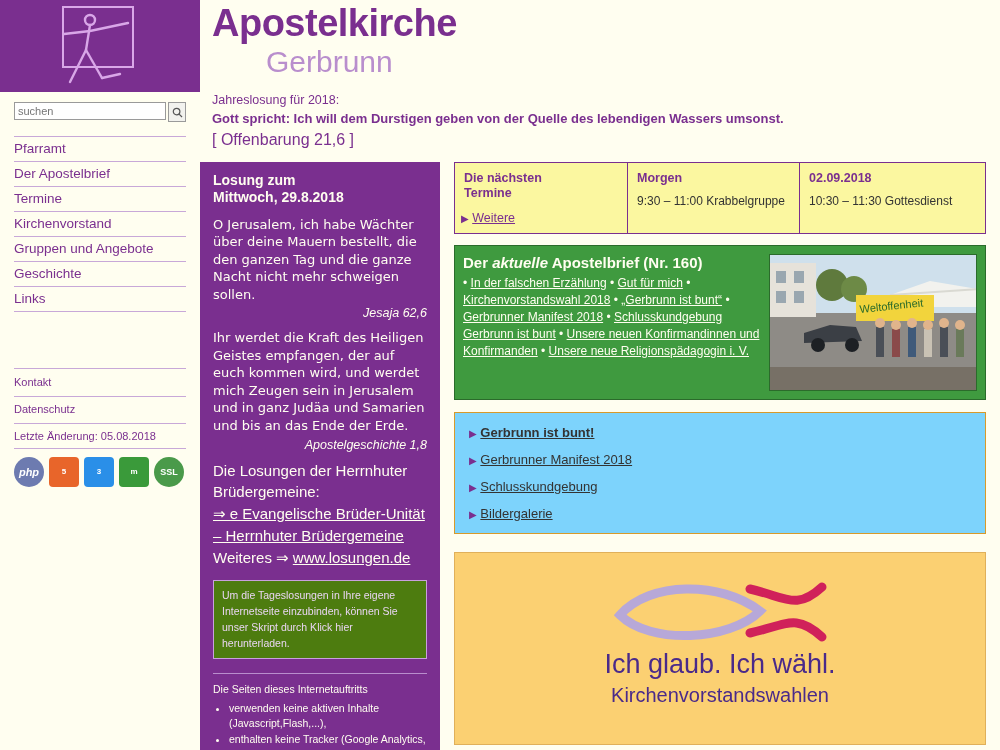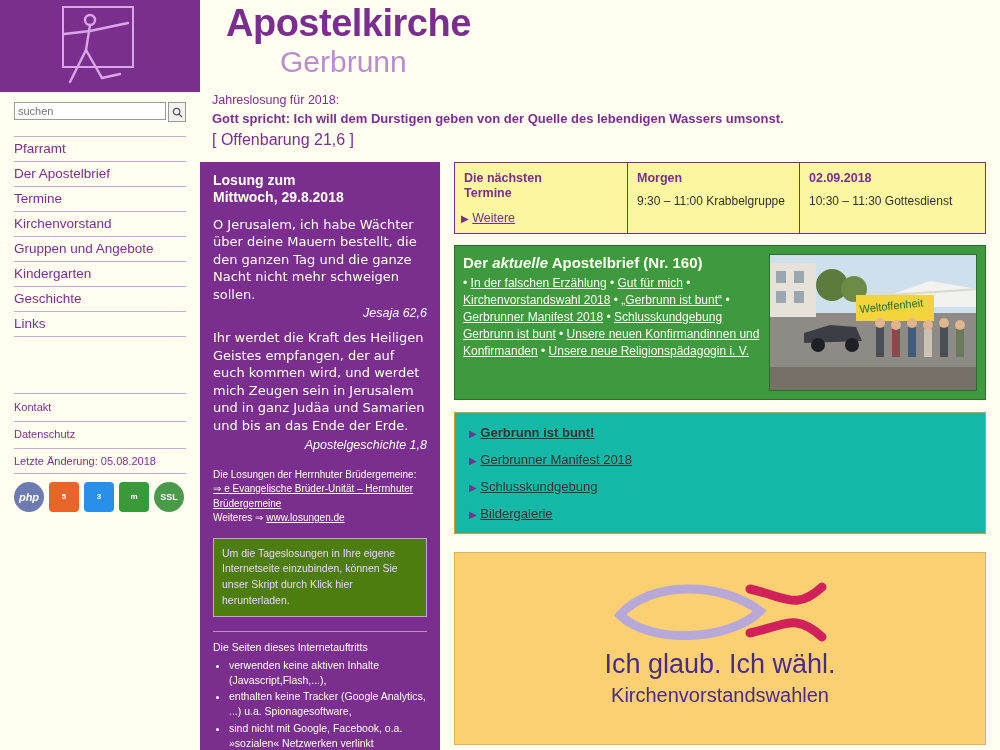--- a/index.html
+++ b/index.html
@@ -73,21 +73,21 @@
   .badge { width:30px; height:30px; border-radius:4px; display:flex; align-items:center; justify-content:center; font-size:8px; color:#fff; font-weight:bold;}
   .badge-php { background:#6d7bb0; border-radius:15px; font-size:11px; font-style:italic; }
   .badge-html5 { background:#e8652a; }
   .badge-css3 { background:#2a8fe8; }
   .badge-m { background:#3a9a3a; }
   .badge-ssl { background:#4a9a4a; border-radius:15px; font-size:9px; }
 
   
   .main { flex:1 1 auto; position:relative; }
 
-  .header { padding:4px 0 0 26px; }
+  .header { padding:4px 0 0 12px; }
   .title1 {
     color:#7a2f8f; font-size:38px; font-weight:bold; line-height:1.05;
     letter-spacing:-0.5px;
   }
   .title2 {
     color:#b98ecd; font-size:30px; line-height:1.05; padding-left:54px;
     margin-top:2px;
   }
   .jahreslosung { margin:14px 16px 0 12px; line-height:1.45; }
   .jl-line1 { color:#7a2f8f; font-size:12.5px; }
@@ -103,21 +103,21 @@
     color:#fffef0;
     padding:10px 13px 10px 13px;
     min-height:596px;
   }
   .losung-head { font-weight:bold; font-size:14px; line-height:1.25; }
   .losung-text {
     font-size:13px; line-height:1.35; margin-top:9px;
     font-family:"DejaVu Sans", sans-serif;
   }
   .losung-ref { text-align:right; font-style:italic; font-size:12.5px; margin-top:3px; }
-  .losung-note { font-size:10px; line-height:1.45; margin-top:16px; }
+  .losung-note { font-size:15px; line-height:1.45; margin-top:8px; }
   .losung-note a { color:#fffef0; }
   .note-box {
     border:1px solid #c9a0dd; background:#4d7c0f;
     padding:7px 8px; margin-top:12px;
     font-size:10.5px; line-height:1.5; color:#e9d6f2;
   }
   .hr-light { height:1px; background:#b98ecd; margin:14px 0 8px 0; }
   .fine { font-size:10.5px; line-height:1.45; }
   .fine ul { margin:3px 0 0 0; padding-left:16px; }
   .fine li { margin-bottom:1px; }
@@ -152,21 +152,21 @@
   .ab-list a { color:#fffef0; }
   .ab-list .sep { color:#fffef0; }
   .ab-photo {
     width:208px; flex:0 0 208px; height:137px;
     position:relative; overflow:hidden;
     background:linear-gradient(#cfe2ef 0%, #cfe2ef 42%, #9fa6ab 42%, #8e969b 100%);
     border:1px solid #2b6b2b;
   }
 
   .links-box {
-    margin-top:12px; border:1px solid #d79a2b; background:#14b8a6;
+    margin-top:12px; border:1px solid #d79a2b; background:#7dd3fc;
     padding:12px 14px;
   }
   .links-box .lrow { margin:0 0 12px 0; font-size:13px; }
   .links-box .lrow:last-child { margin-bottom:0; }
   .links-box a { color:#333; }
   .links-box .bold a { font-weight:bold; }
 
   .poster {
     margin-top:18px; border:1px solid #e0b05a; background:#fbd072;
     height:193px; position:relative; overflow:hidden;
@@ -219,23 +219,20 @@
           <a class="nav-link" href="#">Der Apostelbrief</a>
           </li>
         <li>
           <a class="nav-link" href="#">Termine</a>
           </li>
         <li>
           <a class="nav-link" href="#">Kirchenvorstand</a>
           </li>
         <li>
           <a class="nav-link" href="#">Gruppen und Angebote</a>
-          </li>
-        <li>
-          <a class="nav-link" href="#">Kindergarten</a>
           </li>
         <li>
           <a class="nav-link" href="#">Geschichte</a>
           </li>
         <li>
           <a class="nav-link" href="#">Links</a>
           </li>
       </ul>
 
       <div class="side-sep"></div>

